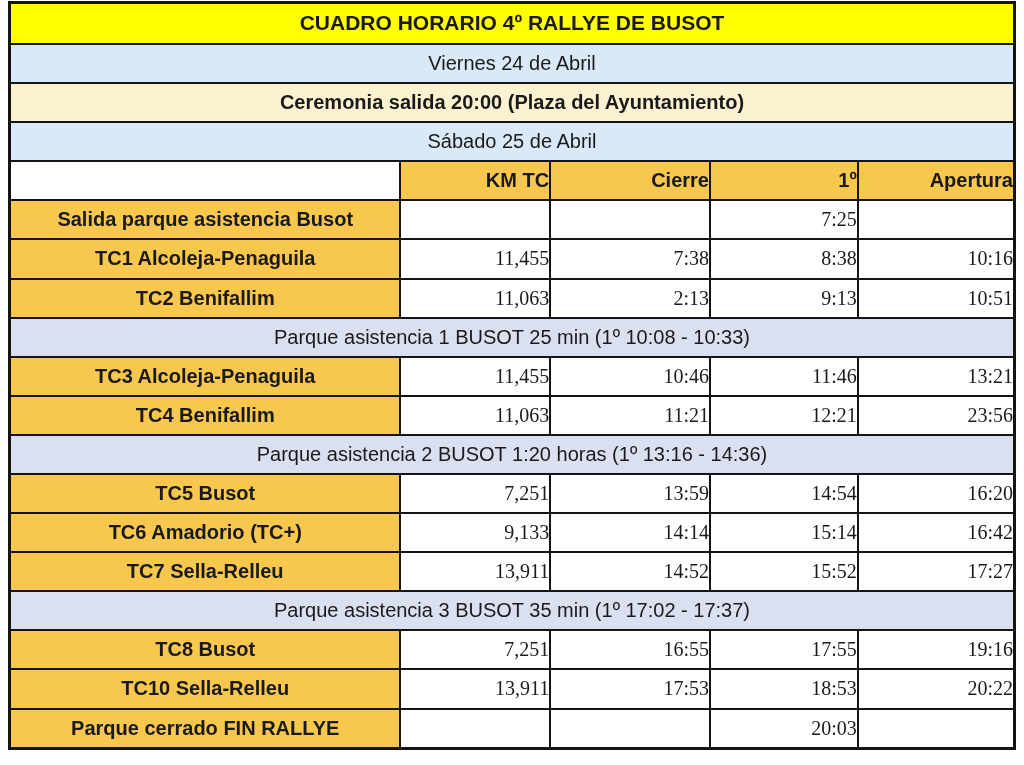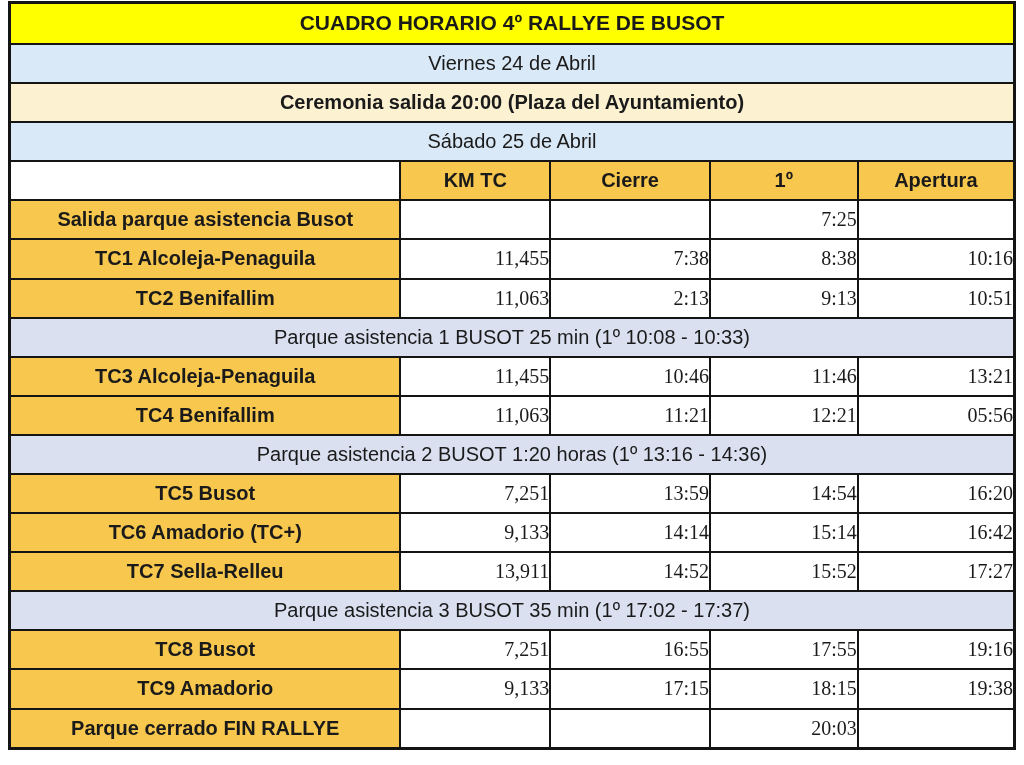--- a/index.html
+++ b/index.html
@@ -34,21 +34,21 @@
     white-space:nowrap;
     font-size:20px;
     padding:0;
     vertical-align:middle;
   }
   td.banner{text-align:center;}
   td.banner.title{background:var(--title-bg);font-weight:bold;font-size:21px;}
   td.banner.date{background:var(--date-bg);}
   td.banner.ceremony{background:var(--ceremony-bg);font-weight:bold;}
   td.banner.service{background:var(--service-bg);}
-  td.hdr{background:var(--gold-bg);font-weight:bold;text-align:center;padding-left:6px;margin-top:36px;}
+  td.hdr{background:var(--gold-bg);font-weight:bold;text-align:right;padding-left:6px;margin-top:36px;}
   td.hdr-empty{background:var(--cell-bg);}
   td.label{background:var(--gold-bg);font-weight:bold;text-align:center;padding-left:6px;}
   td.num{background:var(--cell-bg);text-align:right;padding-right:7px;font-family:Liberation Serif, serif;}
 </style>
 </head>
 <body>
 
 <div class="page">
   <table class="schedule">
     <colgroup>
@@ -107,21 +107,21 @@
           <td class="num">11,455</td>
           <td class="num">10:46</td>
           <td class="num">11:46</td>
           <td class="num">13:21</td>
         </tr>
         <tr>
           <td class="label">TC4 Benifallim</td>
           <td class="num">11,063</td>
           <td class="num">11:21</td>
           <td class="num">12:21</td>
-          <td class="num">05:56</td>
+          <td class="num">23:56</td>
         </tr>
         <tr>
           <td colspan="5" class="banner service">Parque asistencia 2 BUSOT 1:20 horas (1º 13:16 - 14:36)</td>
         </tr>
         <tr>
           <td class="label">TC5 Busot</td>
           <td class="num">7,251</td>
           <td class="num">13:59</td>
           <td class="num">14:54</td>
           <td class="num">16:20</td>
@@ -144,25 +144,25 @@
           <td colspan="5" class="banner service">Parque asistencia 3 BUSOT 35 min (1º 17:02 - 17:37)</td>
         </tr>
         <tr>
           <td class="label">TC8 Busot</td>
           <td class="num">7,251</td>
           <td class="num">16:55</td>
           <td class="num">17:55</td>
           <td class="num">19:16</td>
         </tr>
         <tr>
-          <td class="label">TC9 Amadorio</td>
-          <td class="num">9,133</td>
-          <td class="num">17:15</td>
-          <td class="num">18:15</td>
-          <td class="num">19:38</td>
+          <td class="label">TC10 Sella-Relleu</td>
+          <td class="num">13,911</td>
+          <td class="num">17:53</td>
+          <td class="num">18:53</td>
+          <td class="num">20:22</td>
         </tr>
         <tr>
           <td class="label">Parque cerrado FIN RALLYE</td>
           <td class="num"></td>
           <td class="num"></td>
           <td class="num">20:03</td>
           <td class="num"></td>
         </tr>
       </tbody>
   </table>

